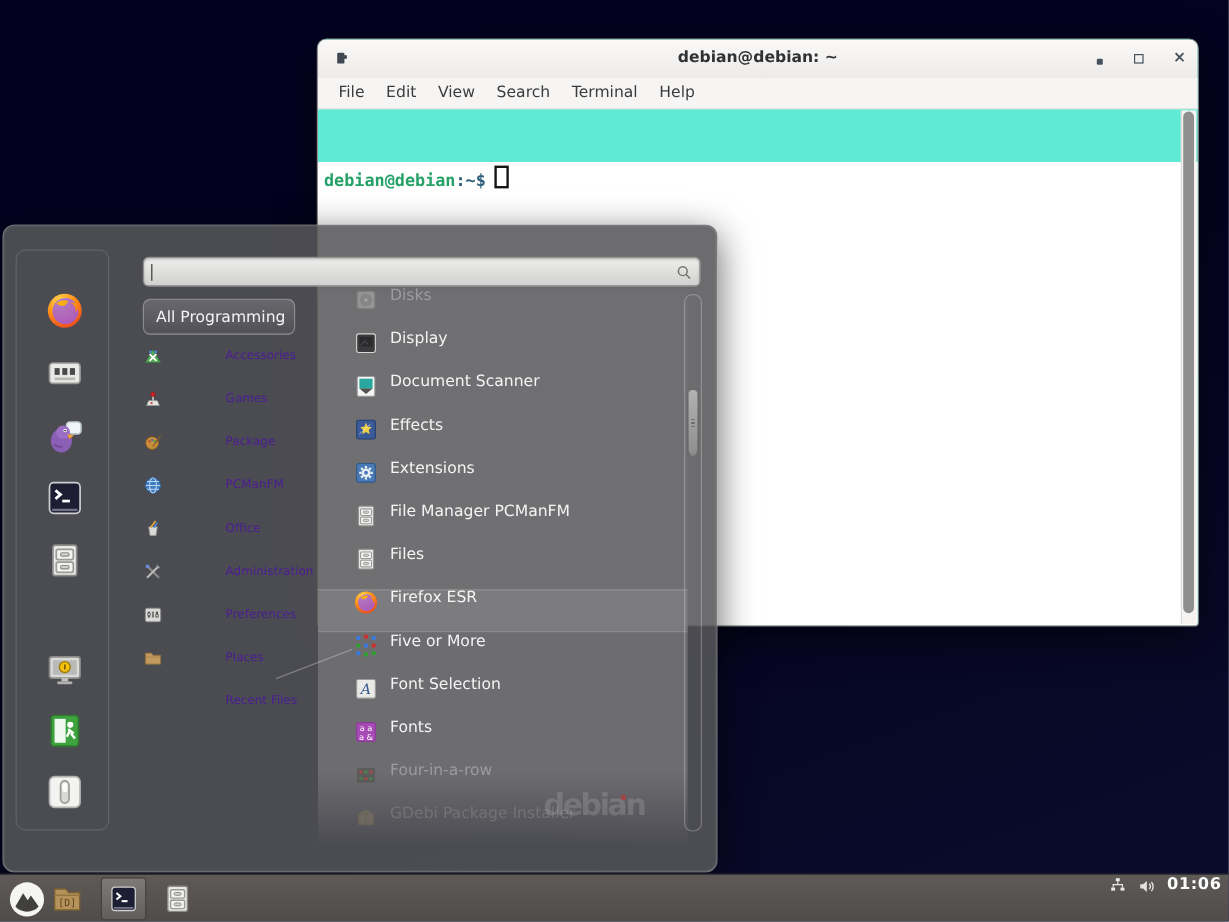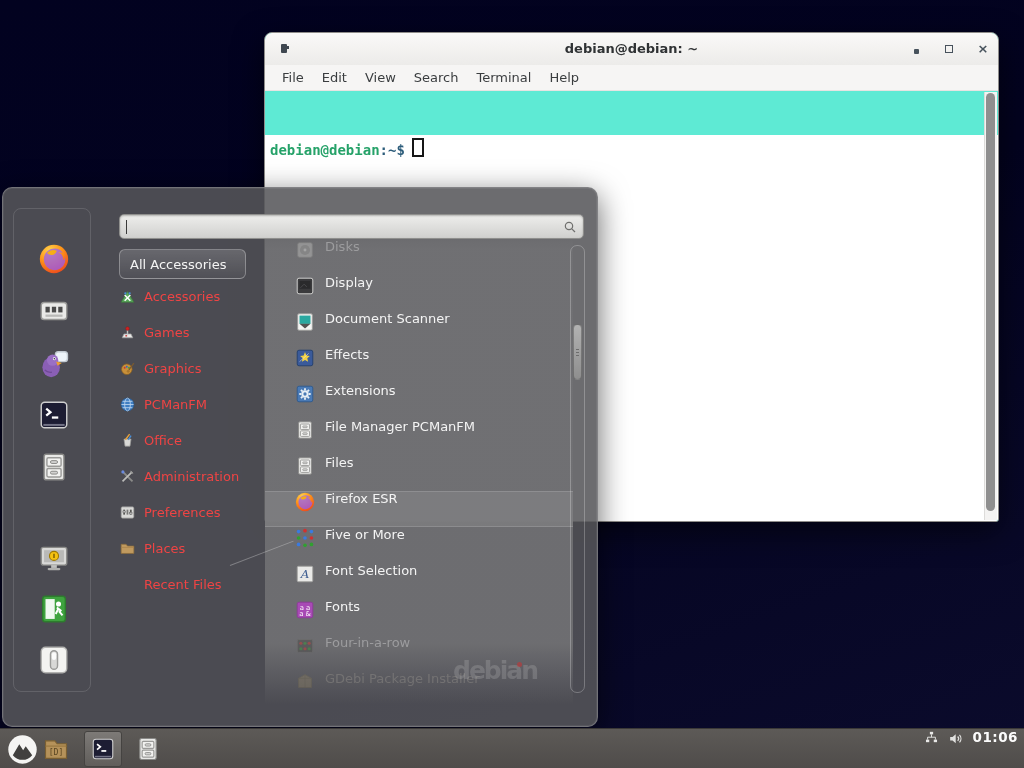--- a/index.html
+++ b/index.html
@@ -85,21 +85,21 @@
   #search-icon{right:5px;top:4px;width:16px;height:16px;}
   #all-apps-btn{
     left:116px;top:61px;width:127px;height:30px;border-radius:6px;
     background:linear-gradient(rgba(255,255,255,.16),rgba(255,255,255,.03));
     border:1px solid rgba(255,255,255,.3);box-sizing:border-box;
     display:flex;align-items:center;padding-left:10px;
     font-size:13px;color:#f4f4f4;
   }
   #cat-list{left:116px;top:90px;width:150px;}
   .cat-row{height:36px;display:flex;align-items:center;gap:8px;}
-  .cat-label{font-size:13px;color:#ef4444;white-space:nowrap;}
+  .cat-label{font-size:10px;color:#4c1d95;white-space:nowrap;margin-left:44px;}
   #app-viewport{
     left:262px;top:51px;width:308px;height:470px;
     background:linear-gradient(180deg,rgba(112,112,115,0) 0,rgba(112,112,115,.92) 10px,rgba(112,112,115,.92) 86%,rgba(112,112,115,0) 99%);
   }
   .app-row{height:36px;display:flex;align-items:flex-start;gap:9px;padding-left:29px;box-sizing:border-box;}
   .app-label{font-size:13px;color:#f4f4f4;white-space:nowrap;}
   .app-row.highlighted{
     background:rgba(255,255,255,.09);
     box-shadow:inset 0 1px 0 rgba(255,255,255,.14), inset 0 -1px 0 rgba(255,255,255,.14);
   }
@@ -435,41 +435,41 @@
 
     <div class="abs" id="menu-search">
       <input type="text" value="" style="">
       <div class="abs" id="search-caret"></div>
       <svg class="abs" id="search-icon">
           <use href="#i-search"></use>
         </svg>
     </div>
 
     <div class="abs" id="all-apps-btn">
-      <span>All Accessories</span>
+      <span>All Programming</span>
     </div>
 
     <div class="abs" id="cat-list">
       <div class="cat-row">
           <svg class="ic ic17">
             <use href="#i-accessories"></use>
           </svg>
           <span class="cat-label">Accessories</span>
         </div>
       <div class="cat-row">
           <svg class="ic ic17">
             <use href="#i-games"></use>
           </svg>
           <span class="cat-label">Games</span>
         </div>
       <div class="cat-row">
           <svg class="ic ic17">
             <use href="#i-graphics"></use>
           </svg>
-          <span class="cat-label">Graphics</span>
+          <span class="cat-label">Package</span>
         </div>
       <div class="cat-row">
           <svg class="ic ic17">
             <use href="#i-internet"></use>
           </svg>
           <span class="cat-label">PCManFM</span>
         </div>
       <div class="cat-row">
           <svg class="ic ic17">
             <use href="#i-office"></use>

